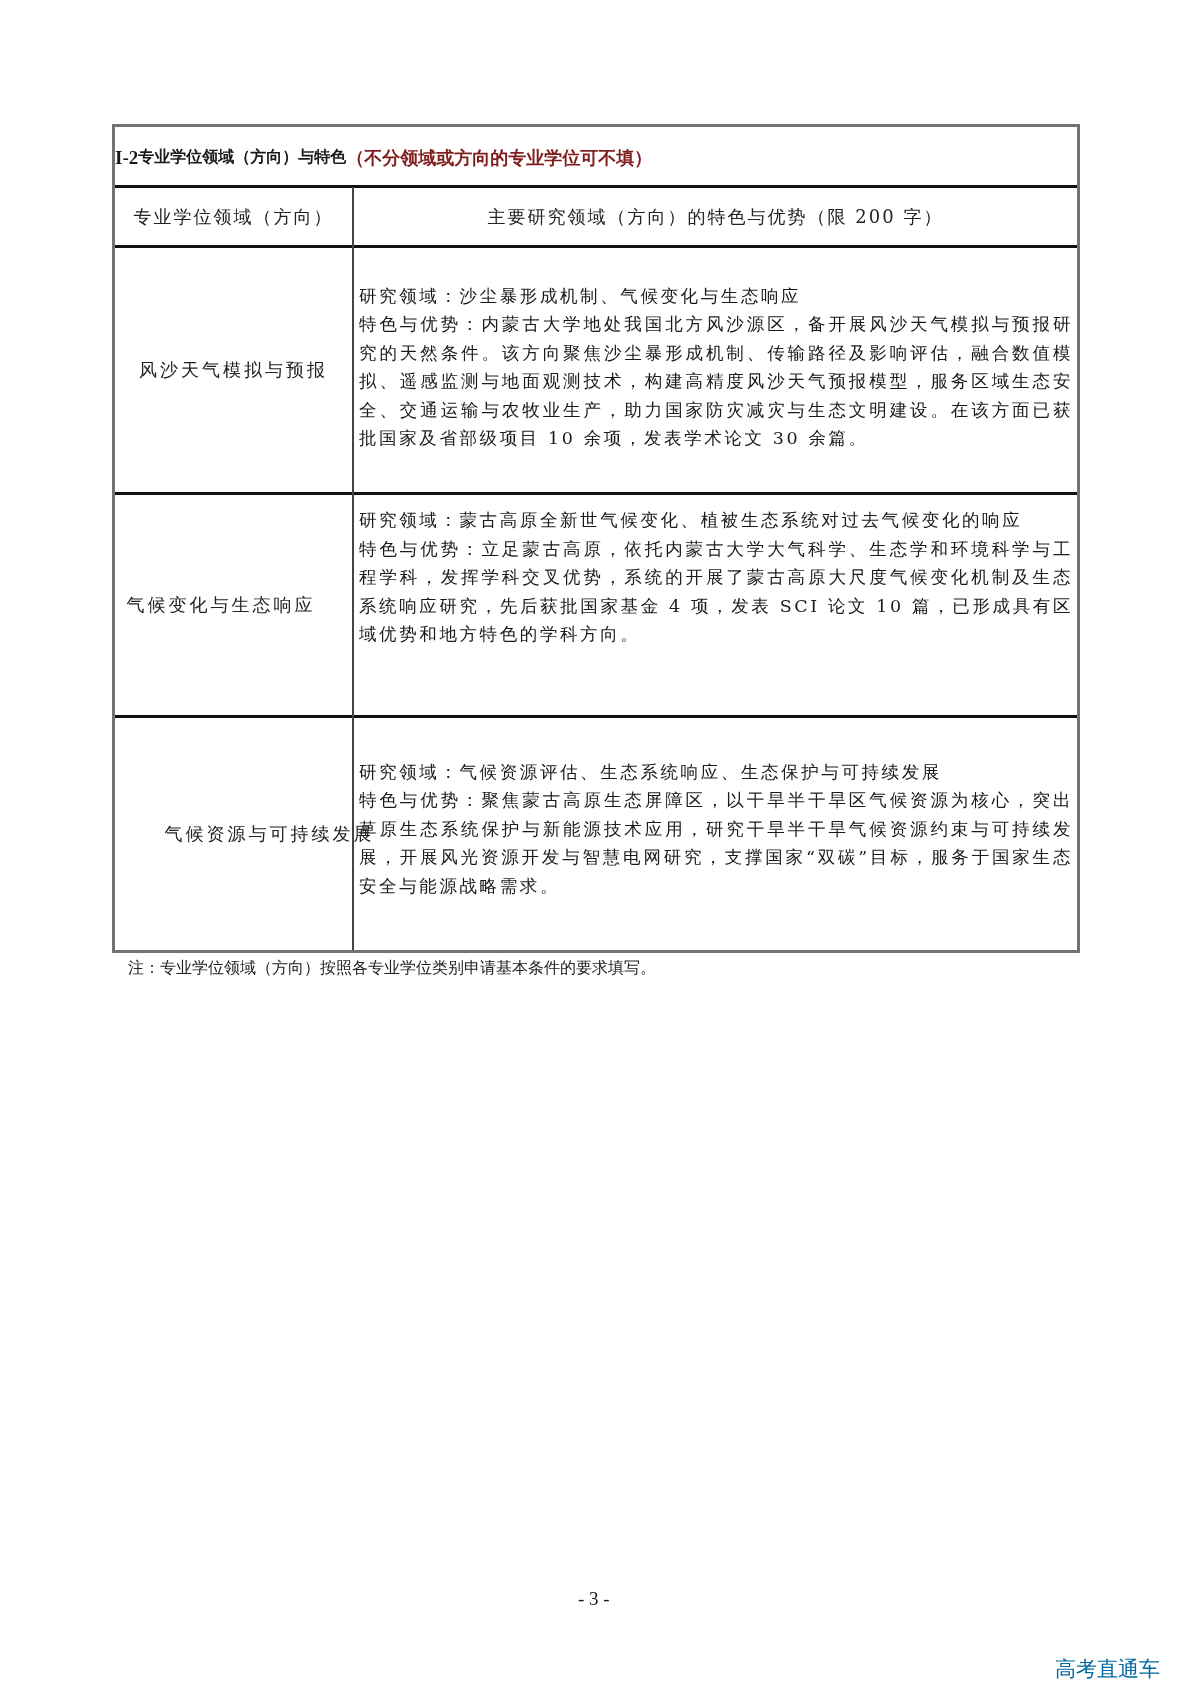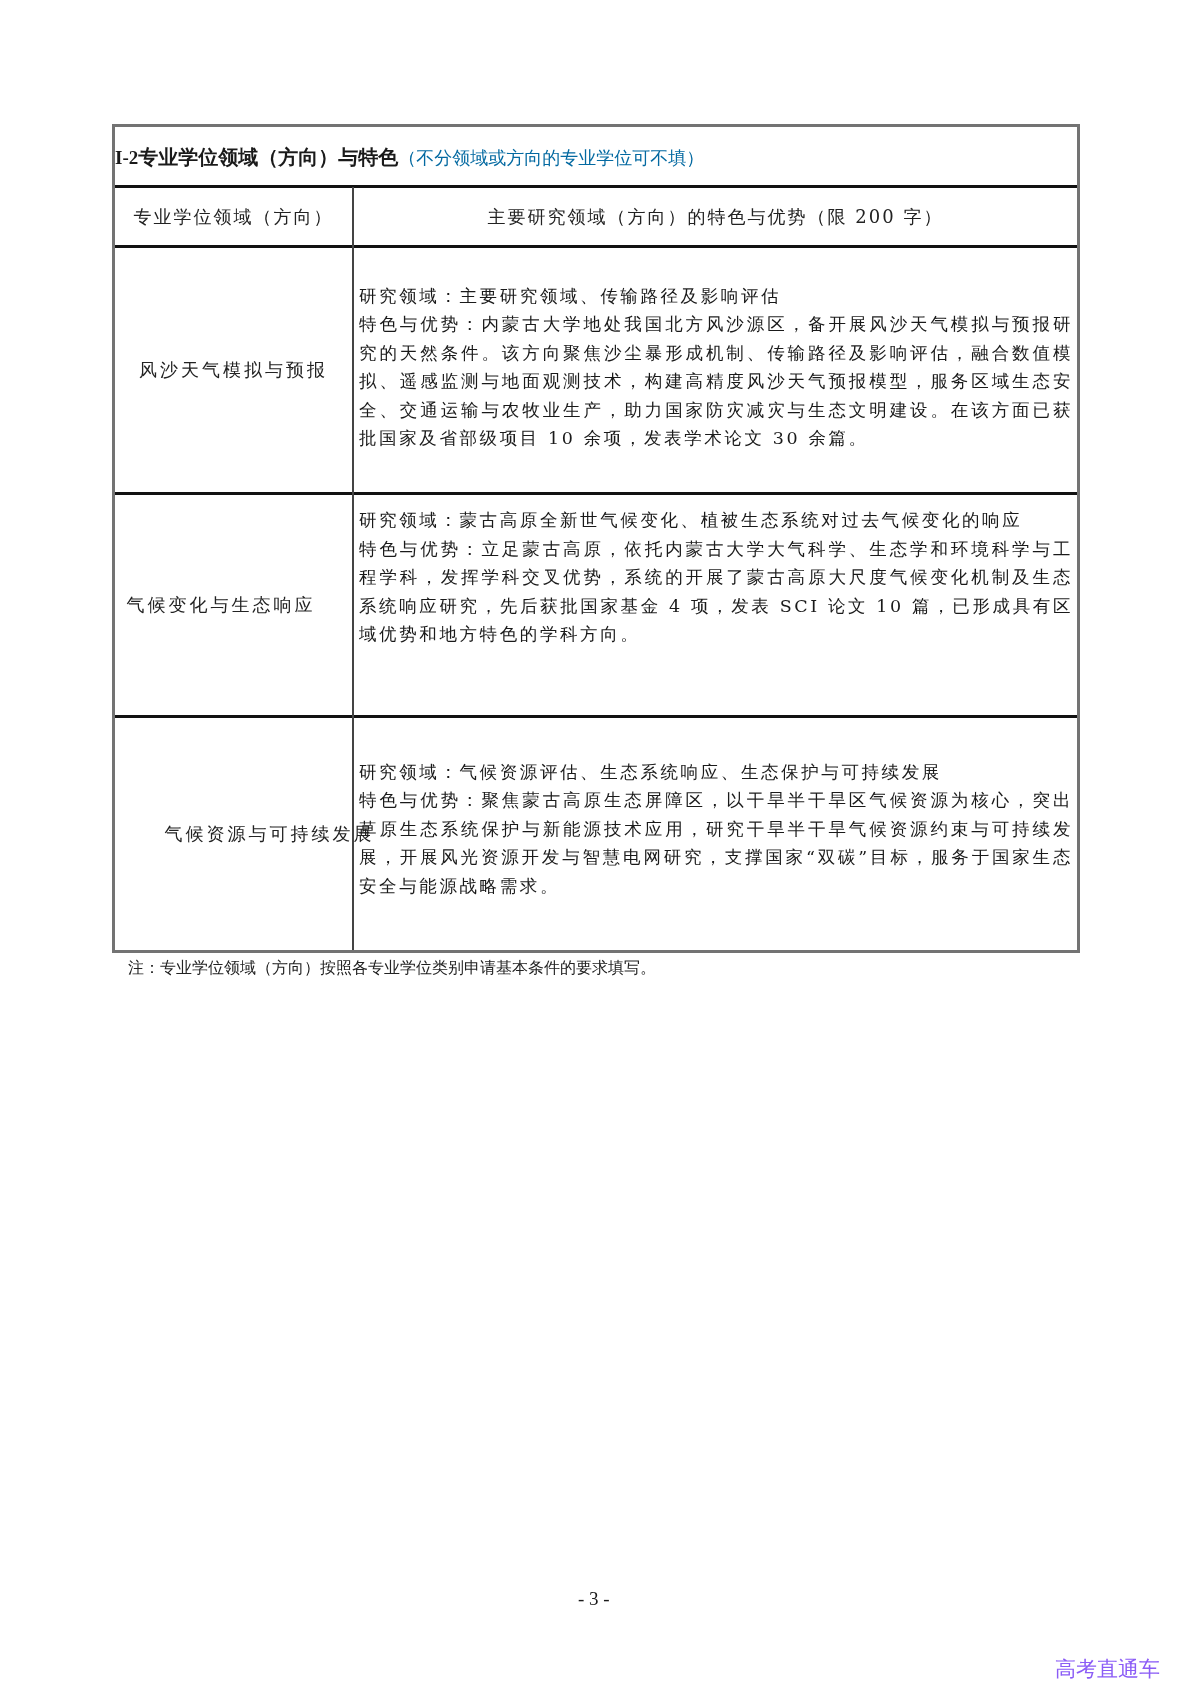--- a/index.html
+++ b/index.html
@@ -5,31 +5,31 @@
   html, body { margin:0; padding:0; background:#ffffff; }
   body { width:1190px; height:1683px; position:relative; overflow:hidden;
          font-family:"DejaVu Serif","Liberation Serif",serif; color:#1a1a1a; }
   .table { position:absolute; left:112px; top:124px; width:968px; height:829px;
            border:3px solid #737373; box-sizing:border-box; }
   .hline { position:absolute; left:0; right:0; background:#111; }
   .vline { position:absolute; width:1.5px; background:#444; }
   .section-title { position:absolute; left:0; top:0; width:100%; height:61px;
                    display:flex; align-items:center; padding-left:0; font-size:18px; }
   .section-title .bold { font-family:"Liberation Serif","DejaVu Serif",serif; font-weight:bold; font-size:19px; }
-  .section-title .cn-bold { font-weight:bold; font-family:Liberation Mono, monospace; font-size:20px; }
-  .section-title .note { font-weight:normal; font-size:18px; color:#0369a1; }
+  .section-title .cn-bold { font-weight:bold; font-family:Liberation Mono, monospace; font-size:16px; }
+  .section-title .note { font-weight:bold; font-size:18px; color:#7f1d1d; }
   .cell { position:absolute; box-sizing:border-box; display:flex; align-items:center; }
   .cell.center { justify-content:center; text-align:center; }
   .hdr { font-size:18px; letter-spacing:2px; color:#222; }
   .field-name { font-size:18px; letter-spacing:3px; color:#222; }
   .desc { font-size:17.5px; line-height:28.5px; letter-spacing:2.6px; color:#1a1a1a;
           padding-left:5px; padding-right:4px; text-align:justify; }
   .footnote { position:absolute; left:128px; top:958px; font-size:16px; color:#222; }
   .pageno { position:absolute; left:578px; top:1588px; font-family:"Liberation Serif",serif; font-size:19px; }
-  .watermark { position:absolute; left:1055px; top:1655px; font-family:"DejaVu Sans",sans-serif; font-size:21px; color:#8b5cf6; }
+  .watermark { position:absolute; left:1055px; top:1655px; font-family:"DejaVu Sans",sans-serif; font-size:21px; color:#0369a1; }
 </style>
 </head>
 <body>
 
 <div class="table">
   <div class="section-title">
     <span class="bold">I-2</span>
     <span class="cn-bold"> 专业学位领域（方向）与特色</span>
     <span class="note">（不分领域或方向的专业学位可不填）</span>
   </div>
@@ -39,21 +39,21 @@
   <div class="hline" style="top:365px;height:3px;"></div>
   <div class="hline" style="top:588px;height:3px;"></div>
   <div class="vline" style="left:237px;top:60px;bottom:0;"></div>
 
   <div class="cell center hdr" style="left:0;top:61px;width:237px;height:57px;">专业学位领域（方向）</div>
   <div class="cell center hdr" style="left:239px;top:61px;right:0;height:57px;">主要研究领域（方向）的特色与优势（限 200 字）</div>
 
   <div class="cell center field-name" style="left:0;top:121px;width:237px;height:244px;">风沙天气模拟与预报</div>
   <div class="cell" style="left:239px;top:121px;right:0;height:244px;">
     <div class="desc" style="margin-top:-6px;">
-      <div>研究领域：主要研究领域、传输路径及影响评估</div>
+      <div>研究领域：沙尘暴形成机制、气候变化与生态响应</div>
       <div>特色与优势：内蒙古大学地处我国北方风沙源区，备开展风沙天气模拟与预报研究的天然条件。该方向聚焦沙尘暴形成机制、传输路径及影响评估，融合数值模拟、遥感监测与地面观测技术，构建高精度风沙天气预报模型，服务区域生态安全、交通运输与农牧业生产，助力国家防灾减灾与生态文明建设。在该方面已获批国家及省部级项目 10 余项，发表学术论文 30 余篇。</div>
     </div>
   </div>
 
   <div class="cell center field-name" style="left:0;top:368px;width:212px;height:220px;">气候变化与生态响应</div>
   <div class="cell" style="left:239px;top:368px;right:0;height:179px;">
     <div class="desc" style="margin-top:-14px;">
       <div>研究领域：蒙古高原全新世气候变化、植被生态系统对过去气候变化的响应</div>
       <div>特色与优势：立足蒙古高原，依托内蒙古大学大气科学、生态学和环境科学与工程学科，发挥学科交叉优势，系统的开展了蒙古高原大尺度气候变化机制及生态系统响应研究，先后获批国家基金 4 项，发表 SCI 论文 10 篇，已形成具有区域优势和地方特色的学科方向。</div>
     </div>

